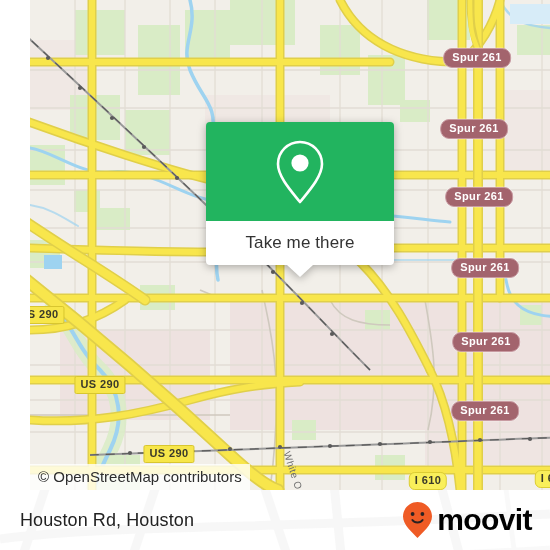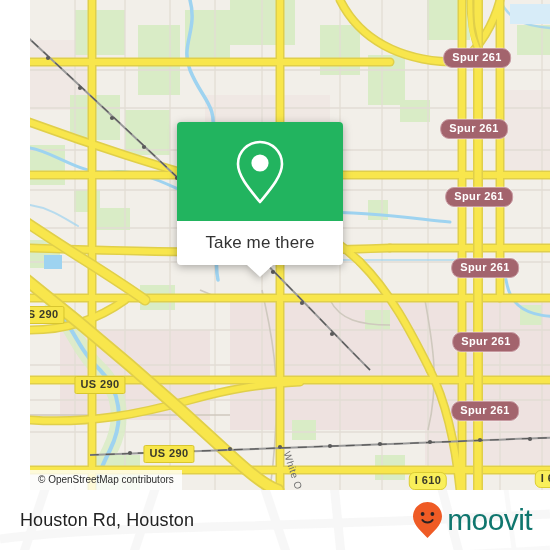--- a/index.html
+++ b/index.html
@@ -56,28 +56,28 @@
     letter-spacing:.5px;
     white-space:nowrap;
     transform-origin:0 0;
   }
 
   
   .attrib{
     position:absolute;left:0;bottom:0;
     background:rgba(255,255,255,.78);
     color:#2d2d2d;
-    font-size:10px;
+    font-size:15px;
     padding:4px 8px 5px 8px;
     white-space:nowrap;
   }
 
   
   .popup{
-    position:absolute;left:177px;top:122px;width:166px;
+    position:absolute;left:206px;top:122px;width:188px;
     filter:drop-shadow(0 2px 4px rgba(0,0,0,.30));
   }
   .popup-top{
     background:#22b45f;
     border-radius:4px 4px 0 0;
     height:99px;
     display:flex;align-items:center;justify-content:center;
   }
   .popup-bottom{
     background:#ffffff;
@@ -107,21 +107,21 @@
   .footer-wm{position:absolute;left:0;top:-46px;opacity:.5;}
   .footer-title{
     position:absolute;left:20px;top:50%;transform:translateY(-50%);
     color:#222222;font-size:18px;letter-spacing:.1px;white-space:nowrap;
   }
   .logo{
     position:absolute;right:18px;top:50%;transform:translateY(-50%);
     display:flex;align-items:center;gap:4px;
   }
   .logo-word{
-    color:#0f766e;font-size:30px;font-weight:normal;letter-spacing:-.6px;
+    color:#000000;font-size:30px;font-weight:bold;letter-spacing:-.6px;
     line-height:1;
   }
 </style>
 </head>
 <body>
 
 <div id="root">
 
   <div class="map">
     <svg width="550" height="490" viewBox="0 0 550 490">

